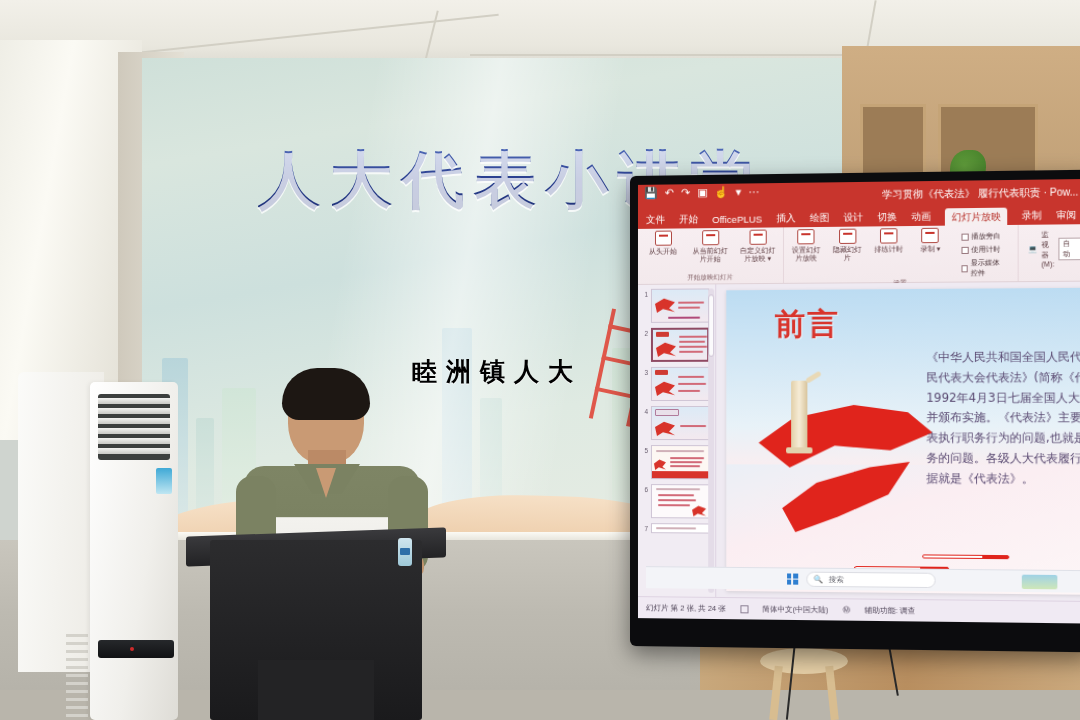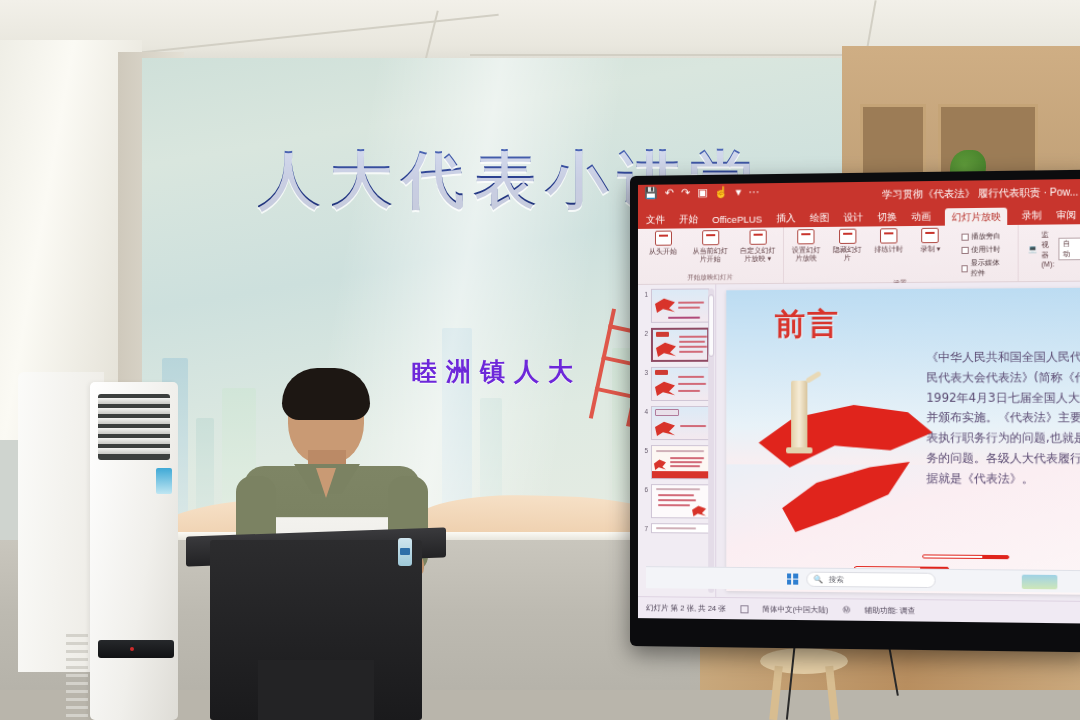--- a/index.html
+++ b/index.html
@@ -43,21 +43,21 @@
   .banner-title {
     position:absolute; left:258px; top:138px;
     font-size:62px; letter-spacing:10px; font-weight:700;
     background:linear-gradient(180deg,#5b77c4 0%,#2a3f8f 48%,#1d2f72 100%);
     -webkit-background-clip:text; background-clip:text; color:transparent;
     text-shadow:0 2px 0 rgba(255,255,255,.75);
     font-family:"DejaVu Sans", sans-serif;
   }
   .banner-sub {
     position:absolute; left:412px; top:355px;
-    font-size:25px; letter-spacing:9px; font-weight:700; color:#6d28d9;
+    font-size:25px; letter-spacing:9px; font-weight:700; color:#000000;
     font-family:"DejaVu Sans", sans-serif;
     text-shadow:0 1px 0 rgba(255,255,255,.8);
   }
   
   .ladder{ position:absolute; left:600px; top:312px; width:46px; height:112px; transform:rotate(12deg); }
   .ladder i{ position:absolute; background:#e0574a; }
   
   .book { position:absolute; left:150px; top:492px; width:540px; height:76px; }
   .book .page {
     position:absolute; bottom:0; background:linear-gradient(180deg,#f6e0c6,#e9c49d);

